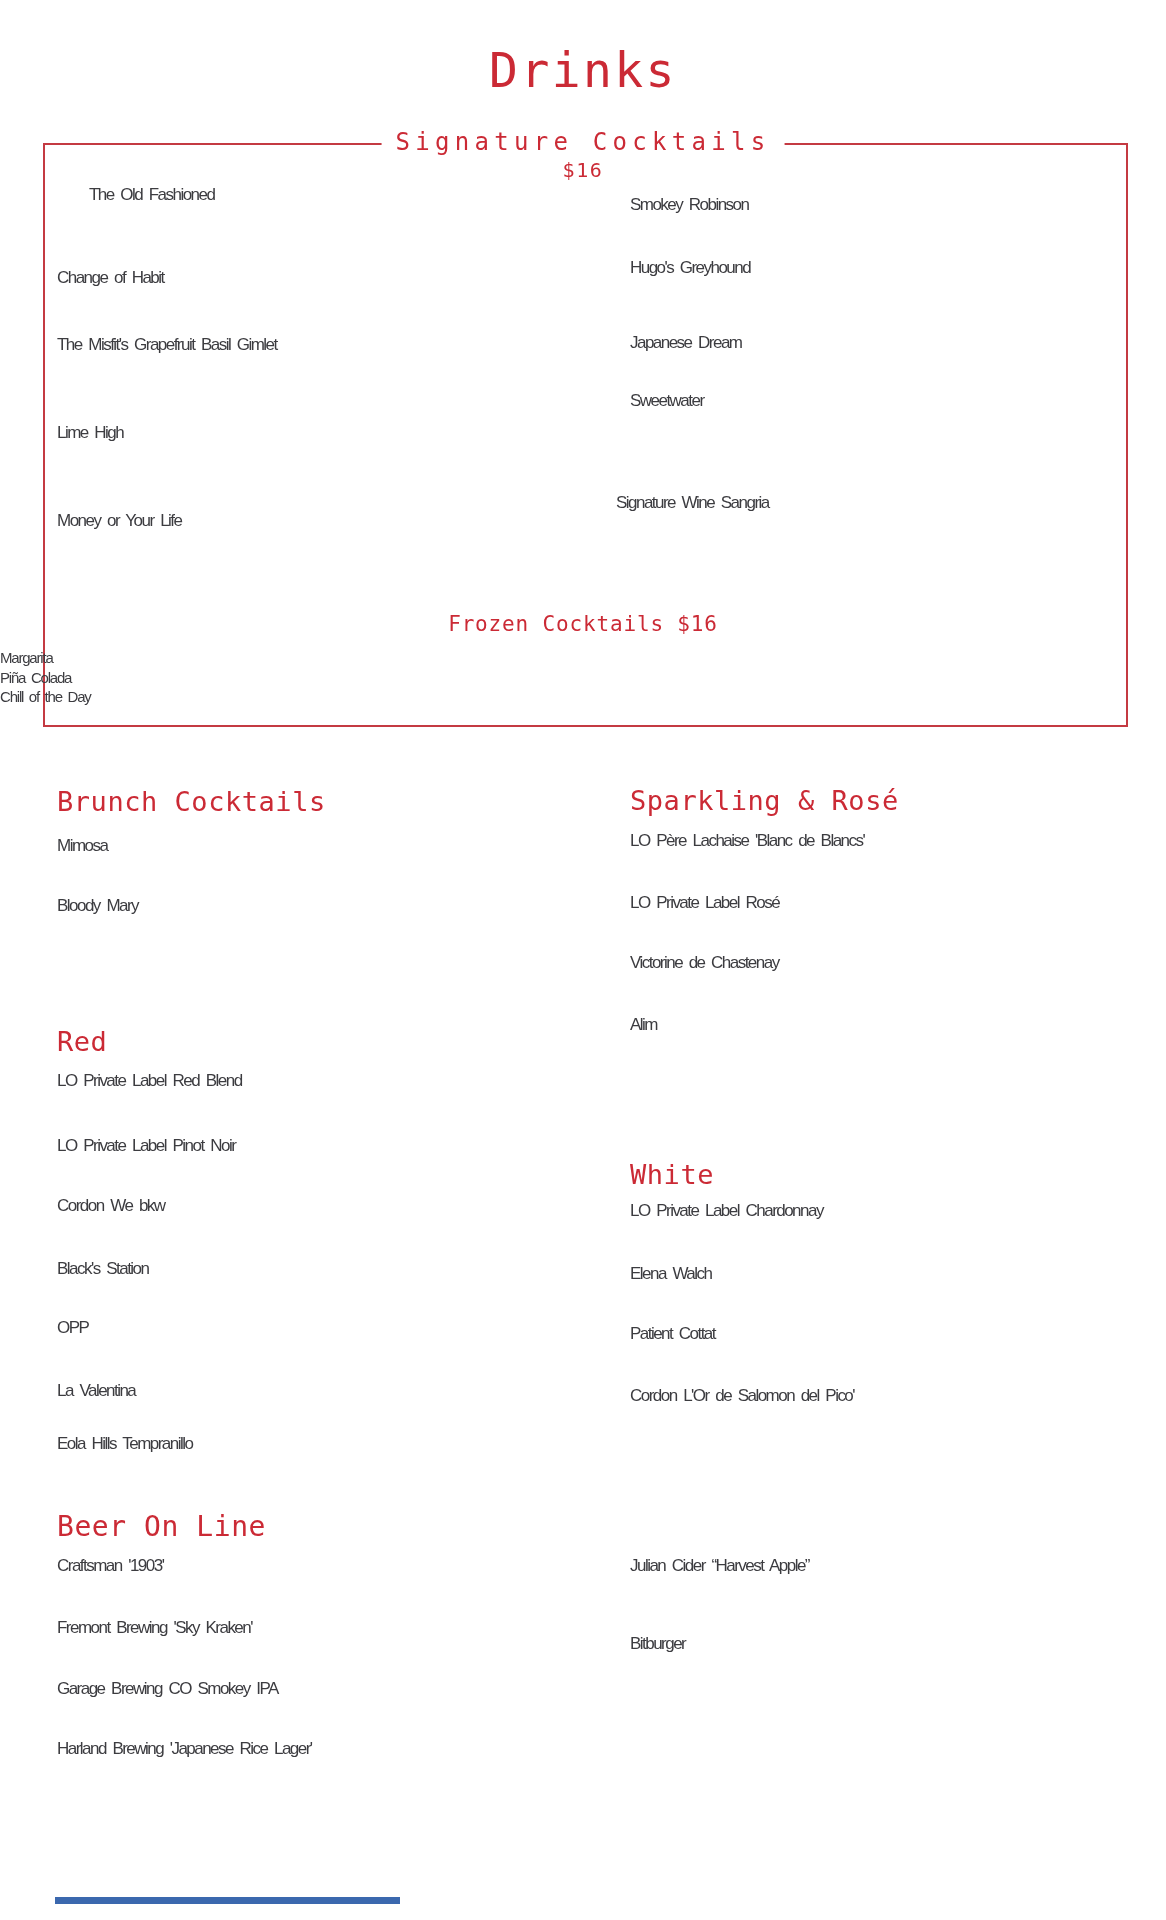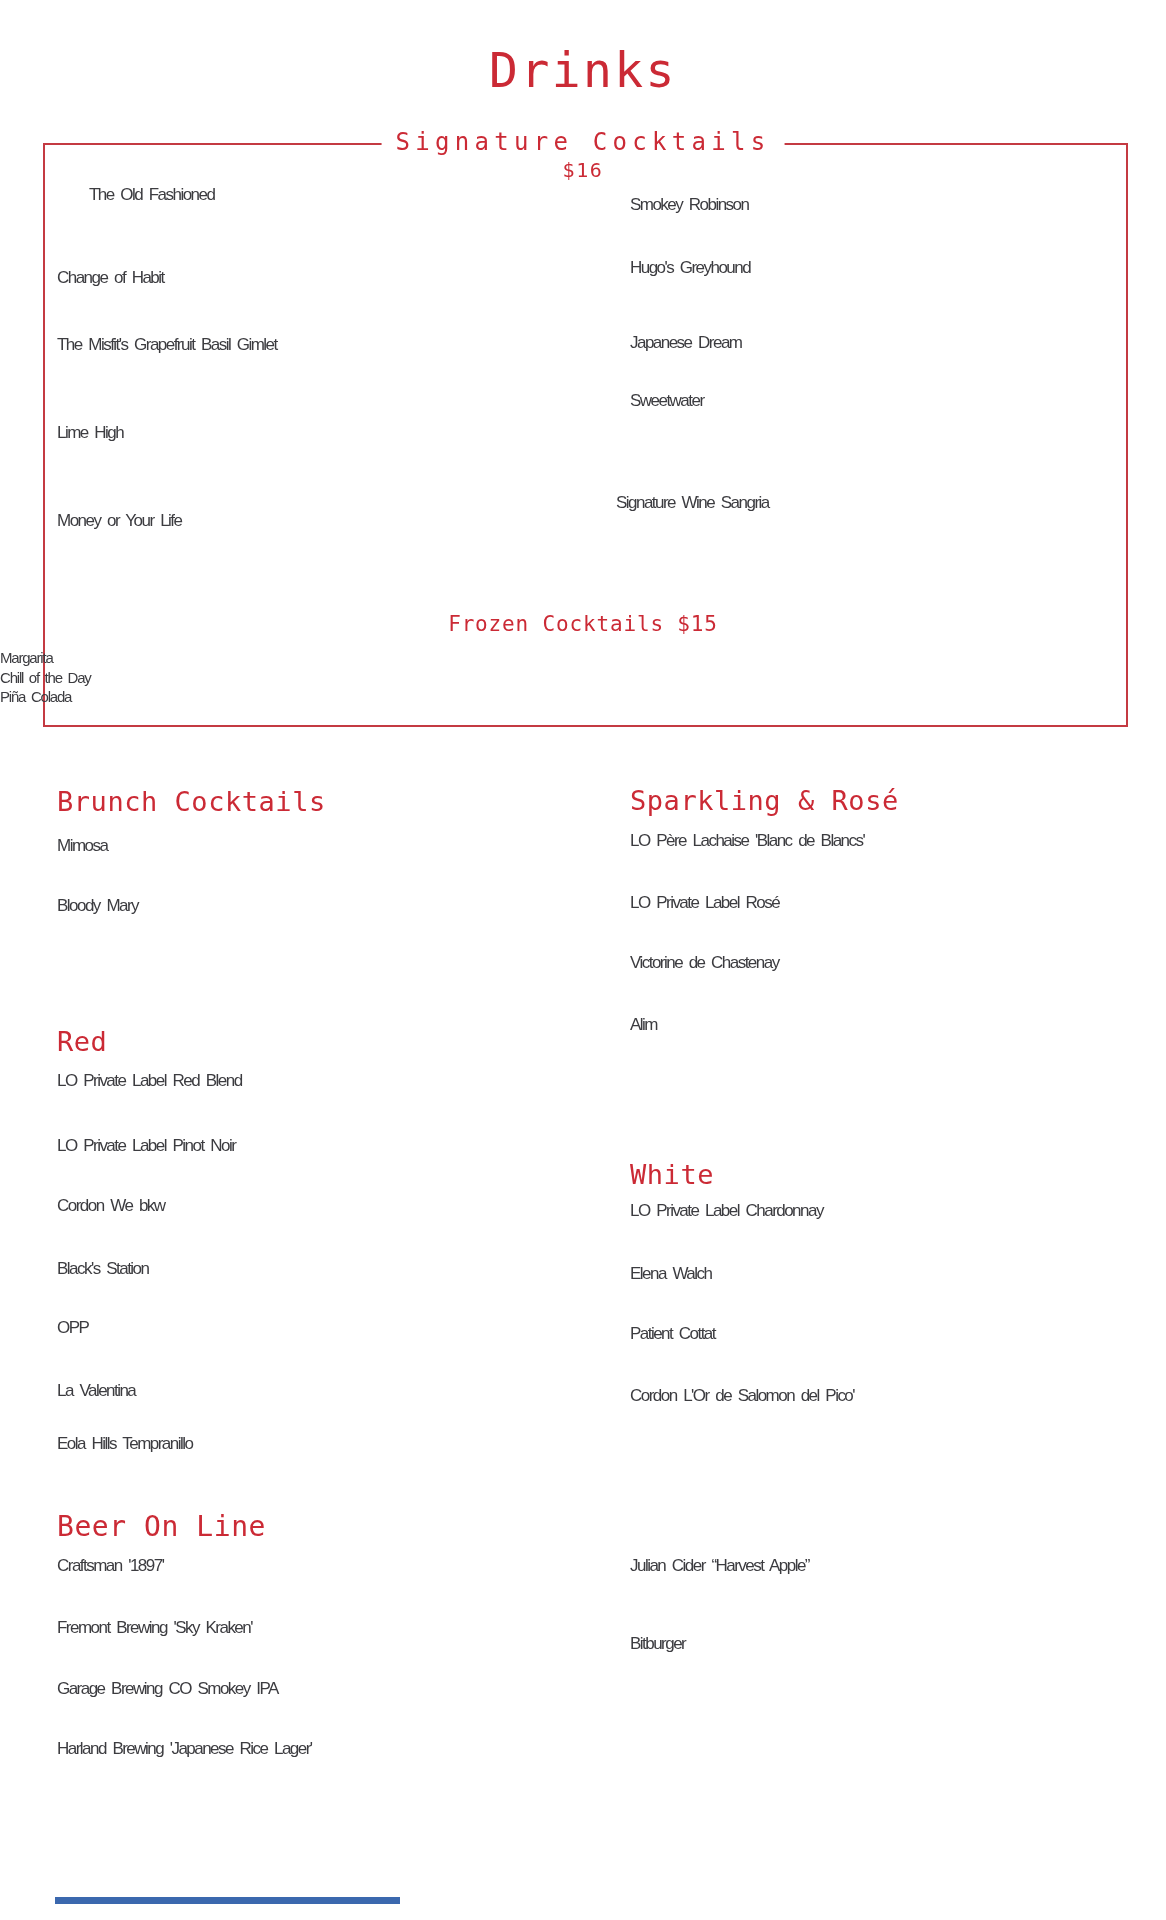--- a/index.html
+++ b/index.html
@@ -42,25 +42,25 @@
   <div class="item" style="left:57px;top:335px;">The Misfit's Grapefruit Basil Gimlet</div>
   <div class="item" style="left:57px;top:423px;">Lime High</div>
   <div class="item" style="left:57px;top:511px;">Money or Your Life</div>
 
   <div class="item" style="left:630px;top:195px;">Smokey Robinson</div>
   <div class="item" style="left:630px;top:258px;">Hugo's Greyhound</div>
   <div class="item" style="left:630px;top:333px;">Japanese Dream</div>
   <div class="item" style="left:630px;top:391px;">Sweetwater</div>
   <div class="item" style="left:616px;top:493px;">Signature Wine Sangria</div>
 
-  <div class="frozen-h red-mono">Frozen Cocktails $15</div>
+  <div class="frozen-h red-mono">Frozen Cocktails $16</div>
   <div class="frozen-items">
     <div>Margarita</div>
+    <div>Piña Colada</div>
     <div>Chill of the Day</div>
-    <div>Piña Colada</div>
   </div>
 
   <div class="sec-h red-mono" style="left:57px;top:786px;">Brunch Cocktails</div>
   <div class="item" style="left:57px;top:836px;">Mimosa</div>
   <div class="item" style="left:57px;top:896px;">Bloody Mary</div>
 
   <div class="sec-h red-mono" style="left:630px;top:785px;">Sparkling &amp; Rosé</div>
   <div class="item" style="left:630px;top:831px;">LO Père Lachaise 'Blanc de Blancs'</div>
   <div class="item" style="left:630px;top:893px;">LO Private Label Rosé</div>
   <div class="item" style="left:630px;top:953px;">Victorine de Chastenay</div>
@@ -75,21 +75,21 @@
   <div class="item" style="left:57px;top:1381px;">La Valentina</div>
   <div class="item" style="left:57px;top:1434px;">Eola Hills Tempranillo</div>
 
   <div class="sec-h red-mono" style="left:630px;top:1159px;">White</div>
   <div class="item" style="left:630px;top:1201px;">LO Private Label Chardonnay</div>
   <div class="item" style="left:630px;top:1264px;">Elena Walch</div>
   <div class="item" style="left:630px;top:1324px;">Patient Cottat</div>
   <div class="item" style="left:630px;top:1386px;">Cordon L'Or de Salomon del Pico'</div>
 
   <div class="sec-h beer-h red-mono" style="left:57px;top:1510px;">Beer On Line</div>
-  <div class="item" style="left:57px;top:1556px;">Craftsman '1897'</div>
+  <div class="item" style="left:57px;top:1556px;">Craftsman '1903'</div>
   <div class="item" style="left:57px;top:1618px;">Fremont Brewing 'Sky Kraken'</div>
   <div class="item" style="left:57px;top:1679px;">Garage Brewing CO Smokey IPA</div>
   <div class="item" style="left:57px;top:1739px;">Harland Brewing 'Japanese Rice Lager'</div>
 
   <div class="item" style="left:630px;top:1556px;">Julian Cider “Harvest Apple”</div>
   <div class="item" style="left:630px;top:1634px;">Bitburger</div>
 
   <div class="bar"></div>
 
 </div>

